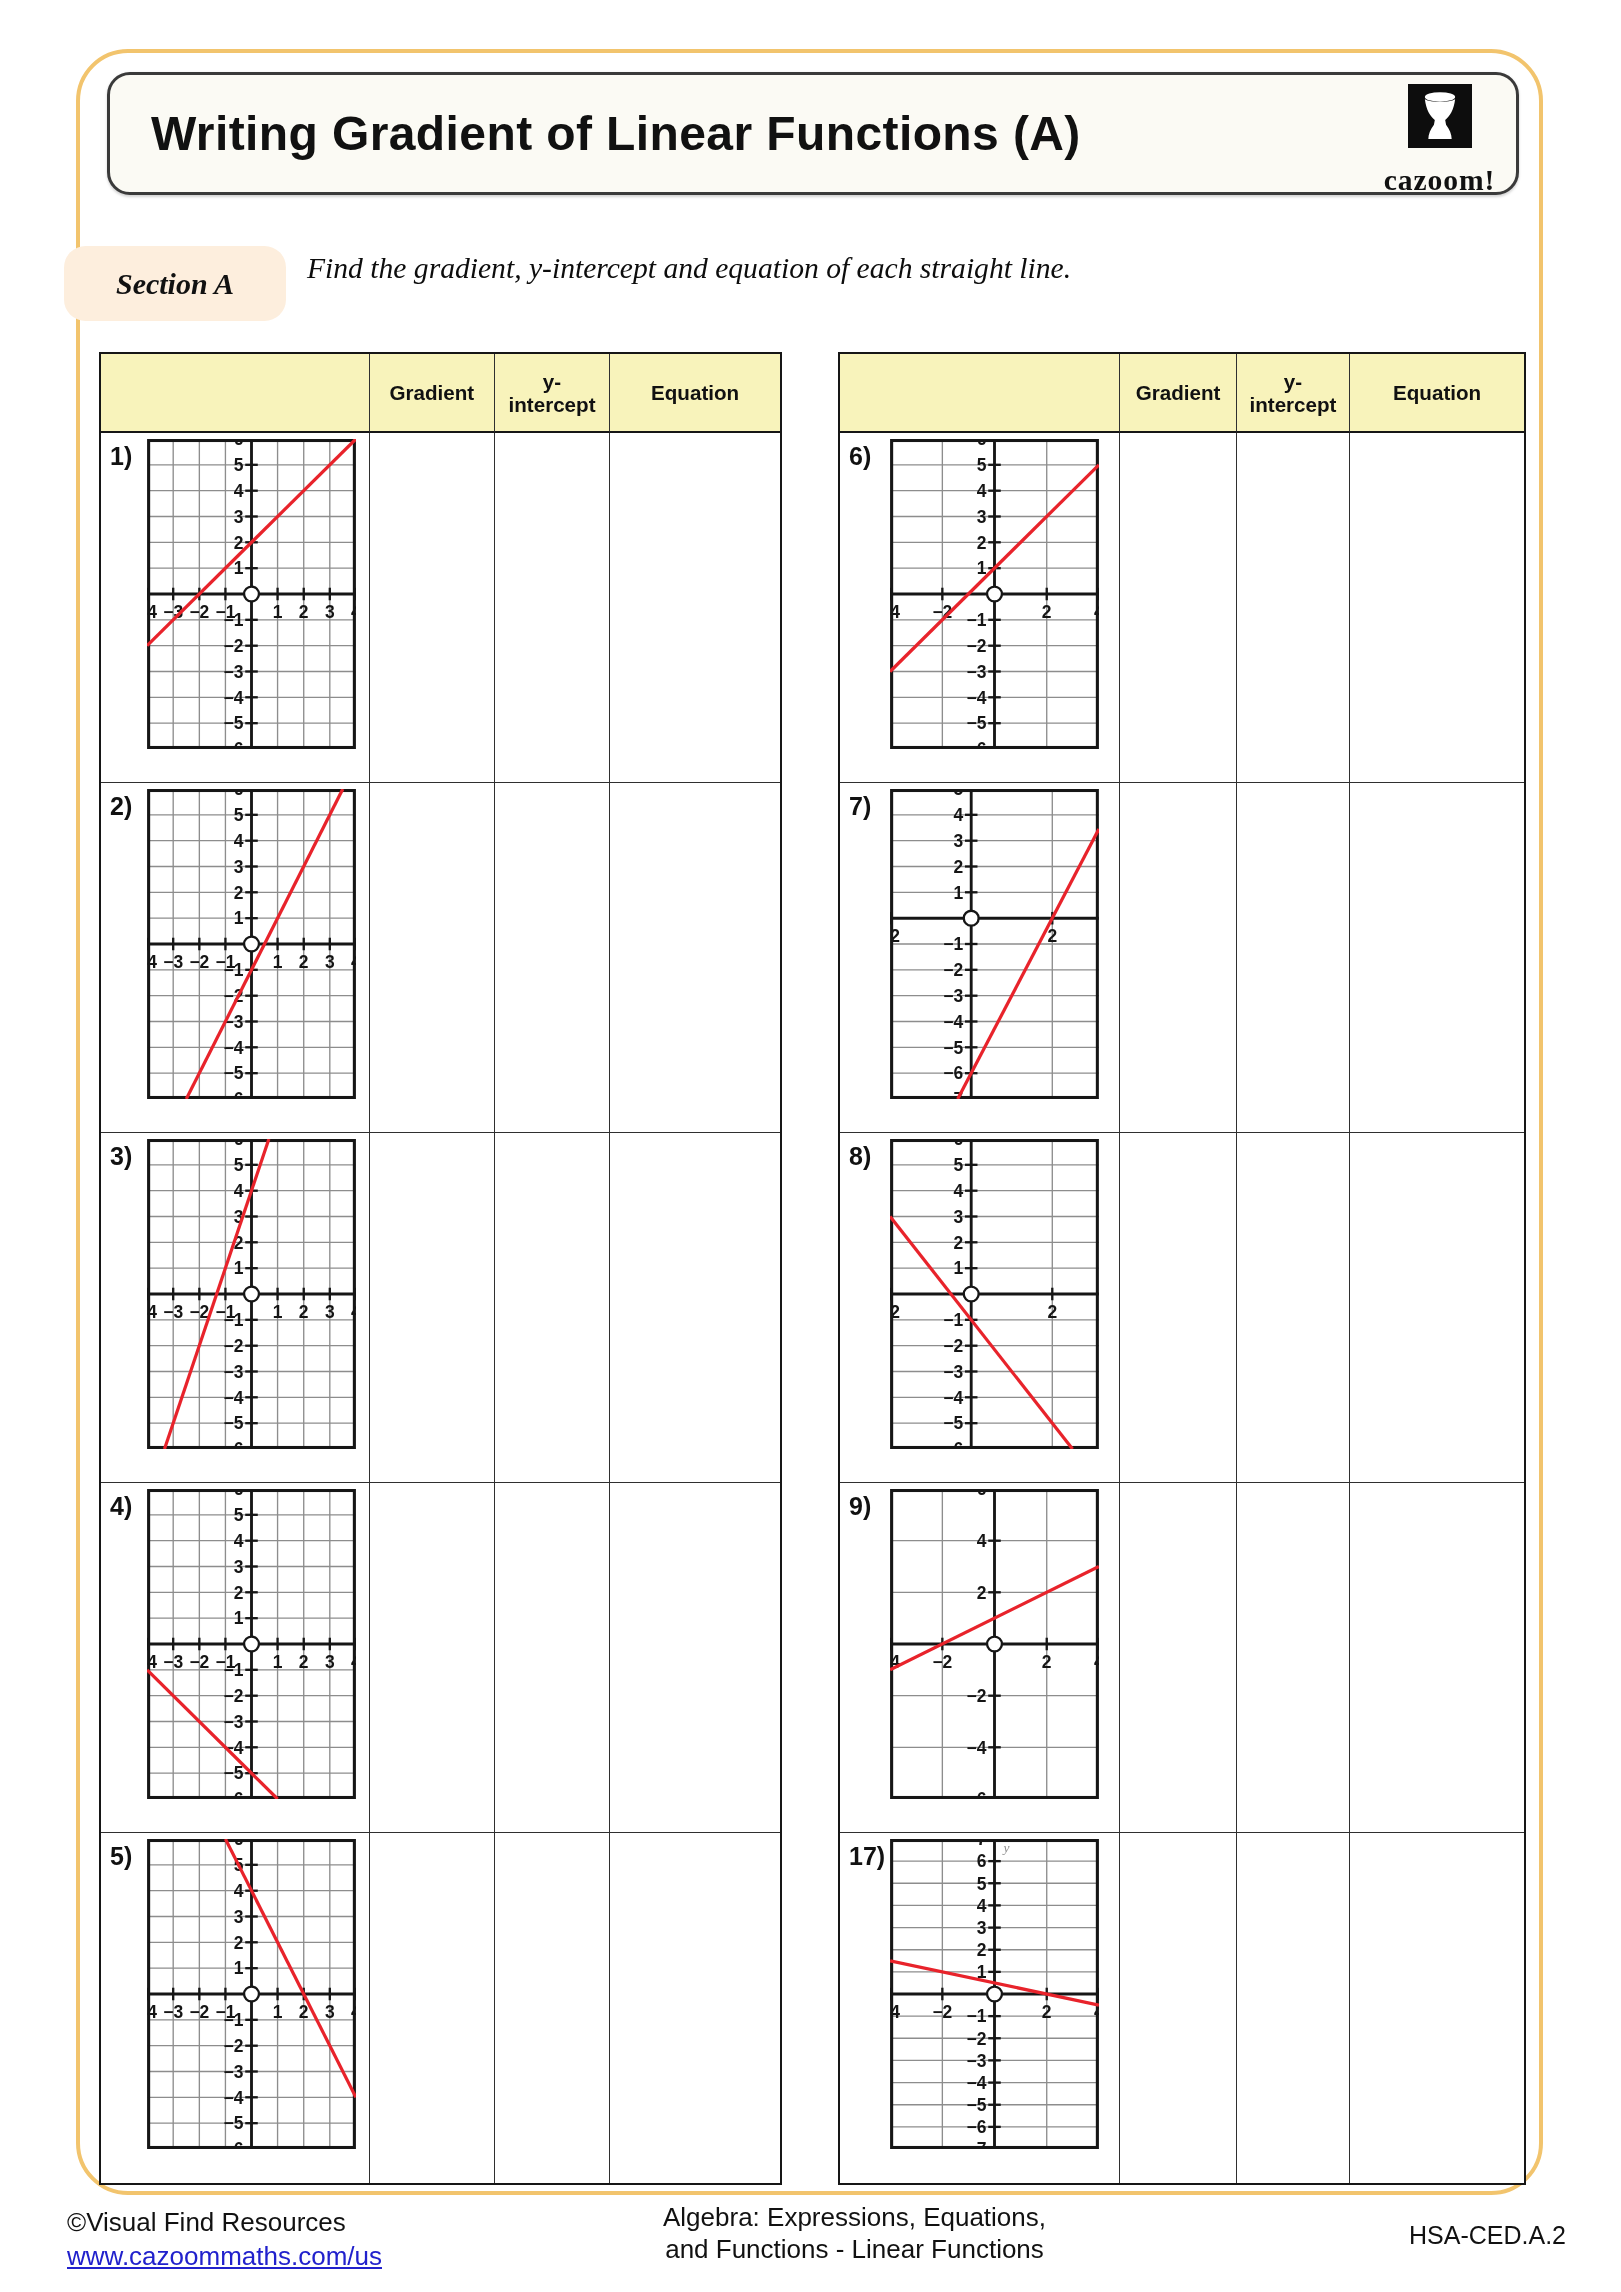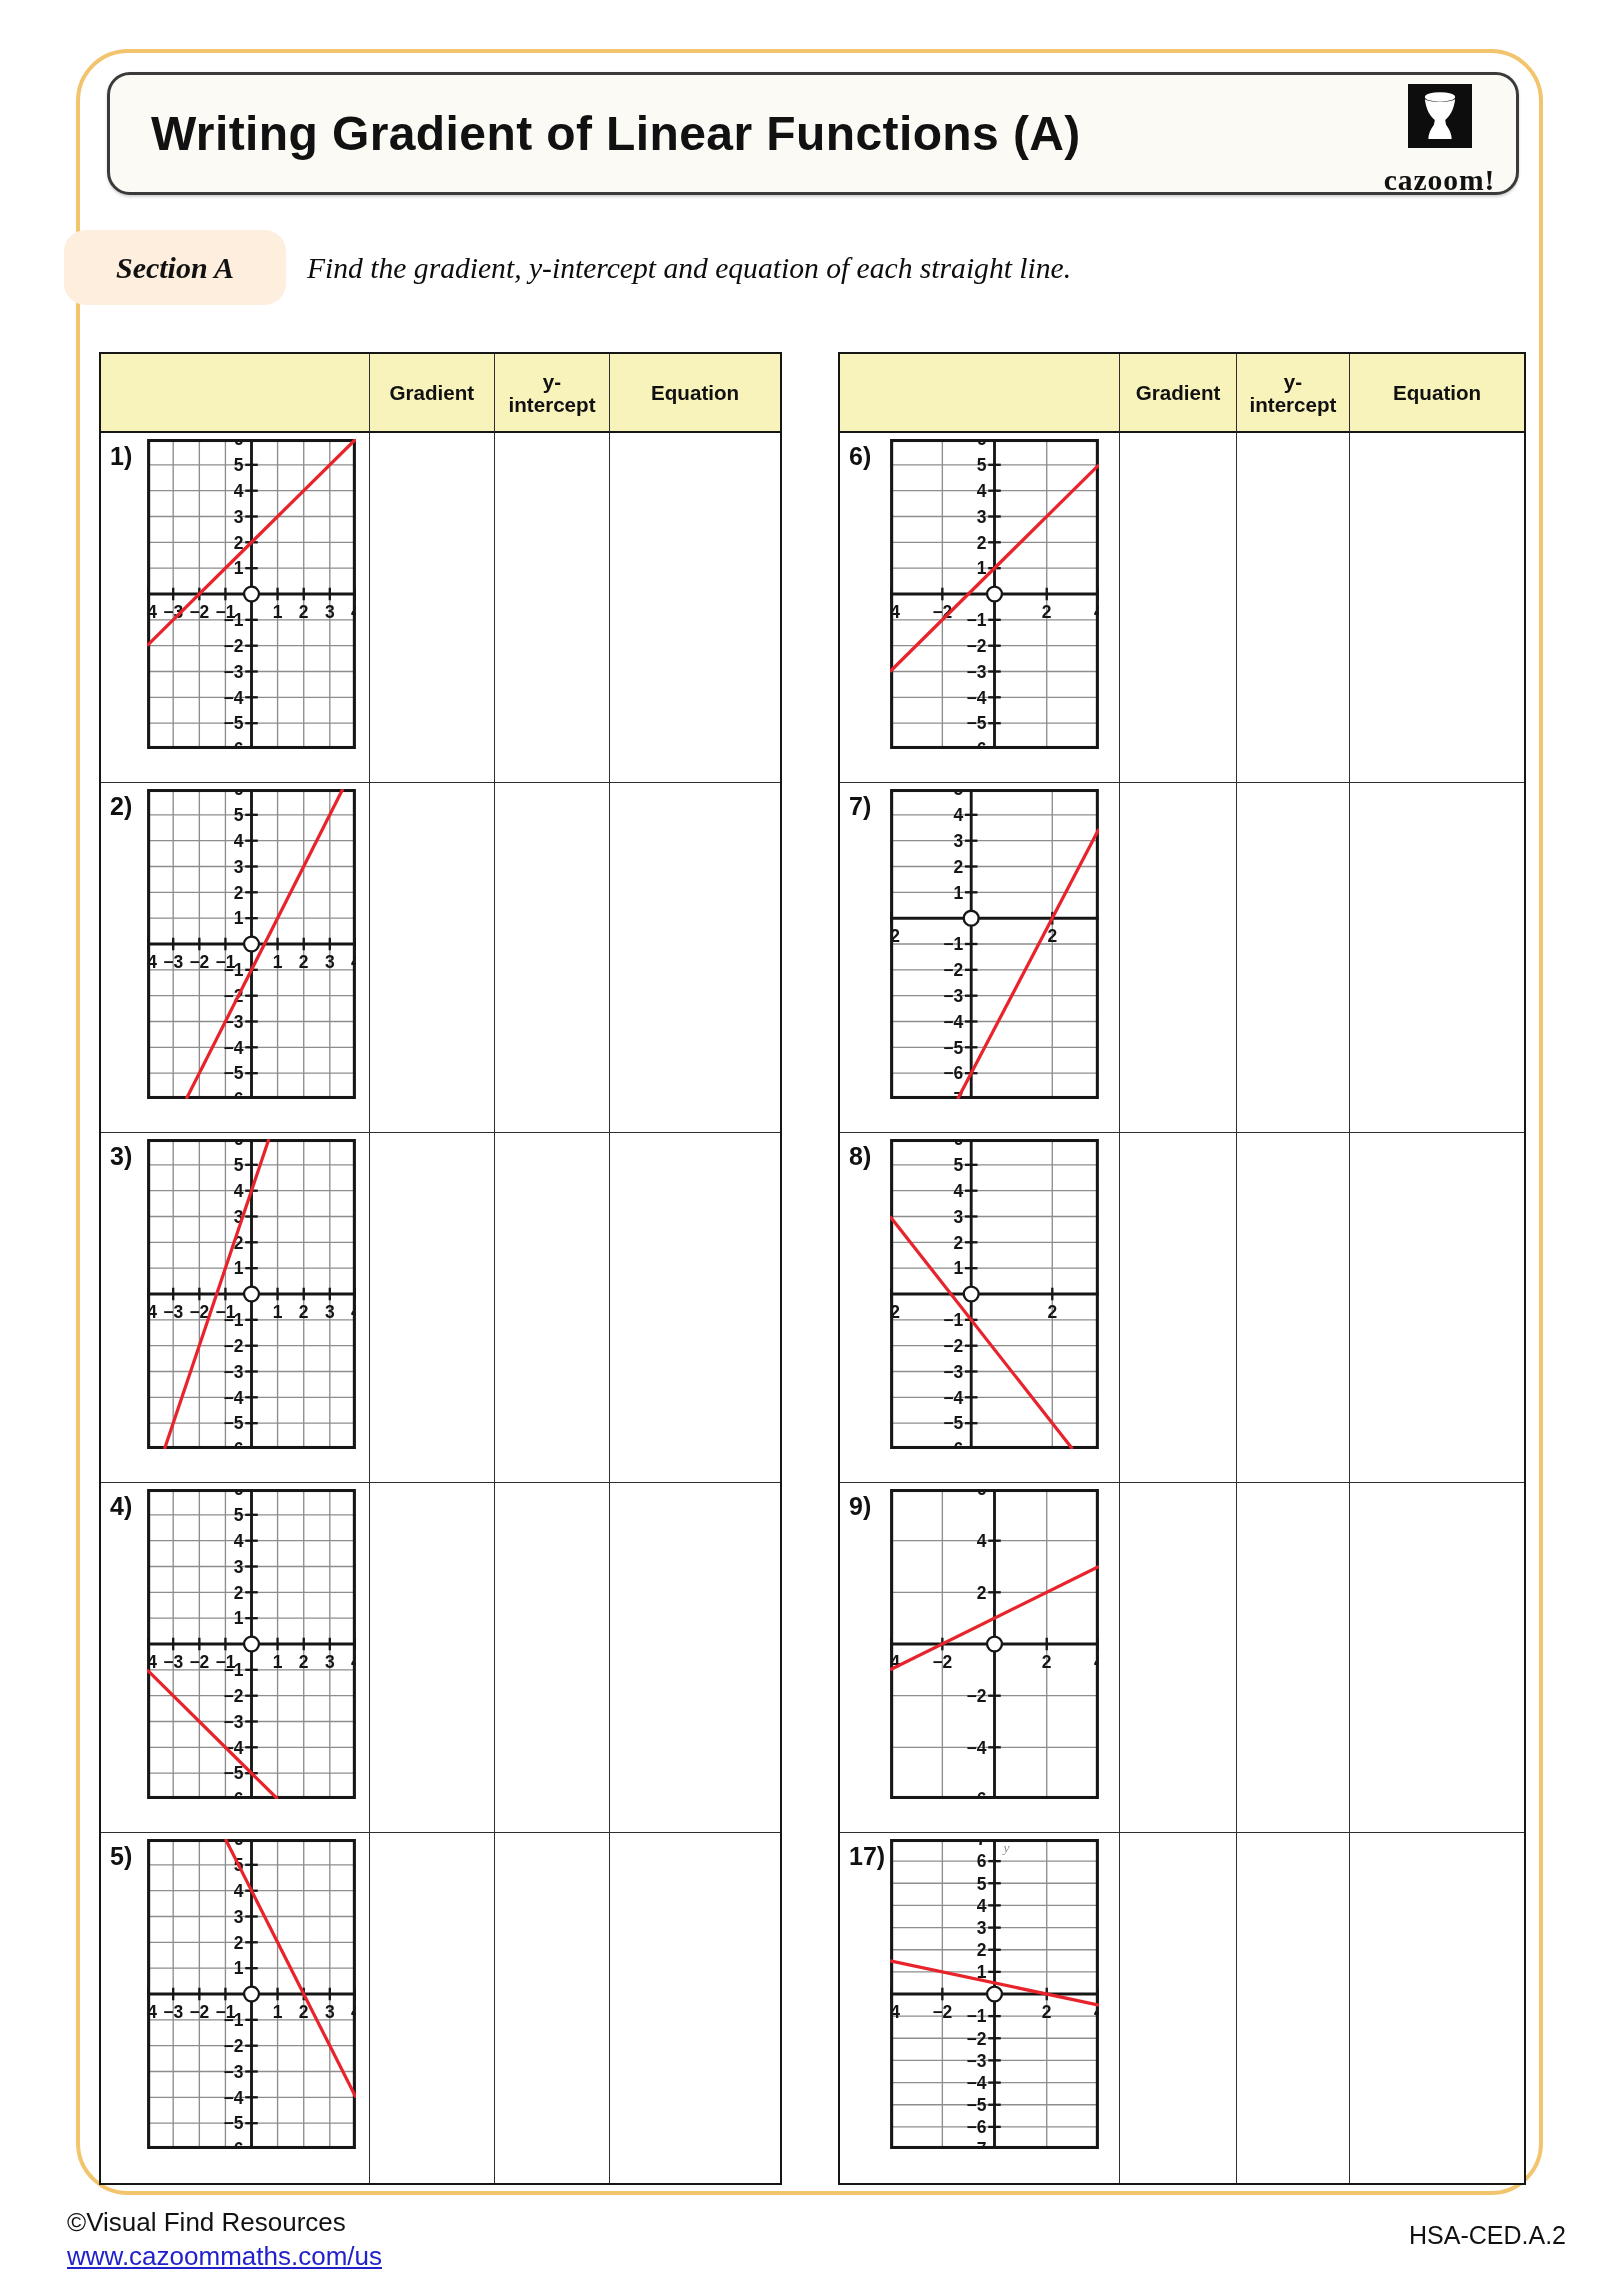--- a/index.html
+++ b/index.html
@@ -7,21 +7,21 @@
         font-family:"Liberation Sans",sans-serif;color:#111;}
   .frame{position:absolute;left:76px;top:49px;width:1467px;height:2146px;
          border:4.5px solid #f2c46d;border-radius:52px;box-sizing:border-box;}
   .title-box{position:absolute;left:107px;top:72px;width:1412px;height:123px;
          background:#fbfaf4;border:3.6px solid #3a3a3a;border-radius:23px;
          box-sizing:border-box;display:flex;align-items:center;box-shadow:0 1.8px 2.7px rgba(0,0,0,.18);}
   .title{font-weight:bold;font-size:48px;padding-left:41px;letter-spacing:0.4px;white-space:nowrap;}
   .logo{position:absolute;left:1377px;top:84px;width:125px;text-align:center;}
   .logo-square{width:64px;height:64px;margin:0 auto;}
   .logo-text{font-family:"Liberation Serif",serif;font-weight:bold;font-size:29.6px;margin-top:16px;letter-spacing:0.9px;}
-  .section-badge{position:absolute;left:64px;top:230px;width:222px;height:75px;background:#fdeedd;
+  .section-badge{position:absolute;left:64px;top:246px;width:222px;height:75px;background:#fdeedd;
          border-radius:21.5px;display:flex;align-items:center;justify-content:center;
          font-family:"Liberation Serif",serif;font-weight:bold;font-style:italic;font-size:30px;}
   .instruction{position:absolute;left:307px;top:252px;font-family:"Liberation Serif",serif;
          font-style:italic;font-size:29.6px;color:#0d0d0d;}
   .qtable{position:absolute;top:336px;display:grid;grid-template-rows:79px repeat(5,350px);
          background:#fff;border:2.7px solid #161616;box-sizing:border-box;margin-top:16px;}
   .qtable.left{left:99px;width:683px;grid-template-columns:39.6% 18.4% 17% 25%;}
   .qtable.right{left:838px;width:688px;grid-template-columns:41% 17% 16.6% 25.4%;}
   .qtable>div{border-right:1.8px solid #2f2f2f;border-bottom:1.8px solid #2f2f2f;
          box-sizing:border-box;position:relative;background:#fff;}
@@ -746,16 +746,18 @@
       </div>
       <div></div>
       <div></div>
       <div></div>
     </div>
 
   <div class="f-left">
     <div>©Visual Find Resources</div>
     <a href="#">www.cazoommaths.com/us</a>
   </div>
+  <div class="f-center">Algebra: Expressions, Equations,
+and Functions - Linear Functions</div>
   <div class="f-right">HSA-CED.A.2</div>
 
 </div>
 
 
 </body></html>

